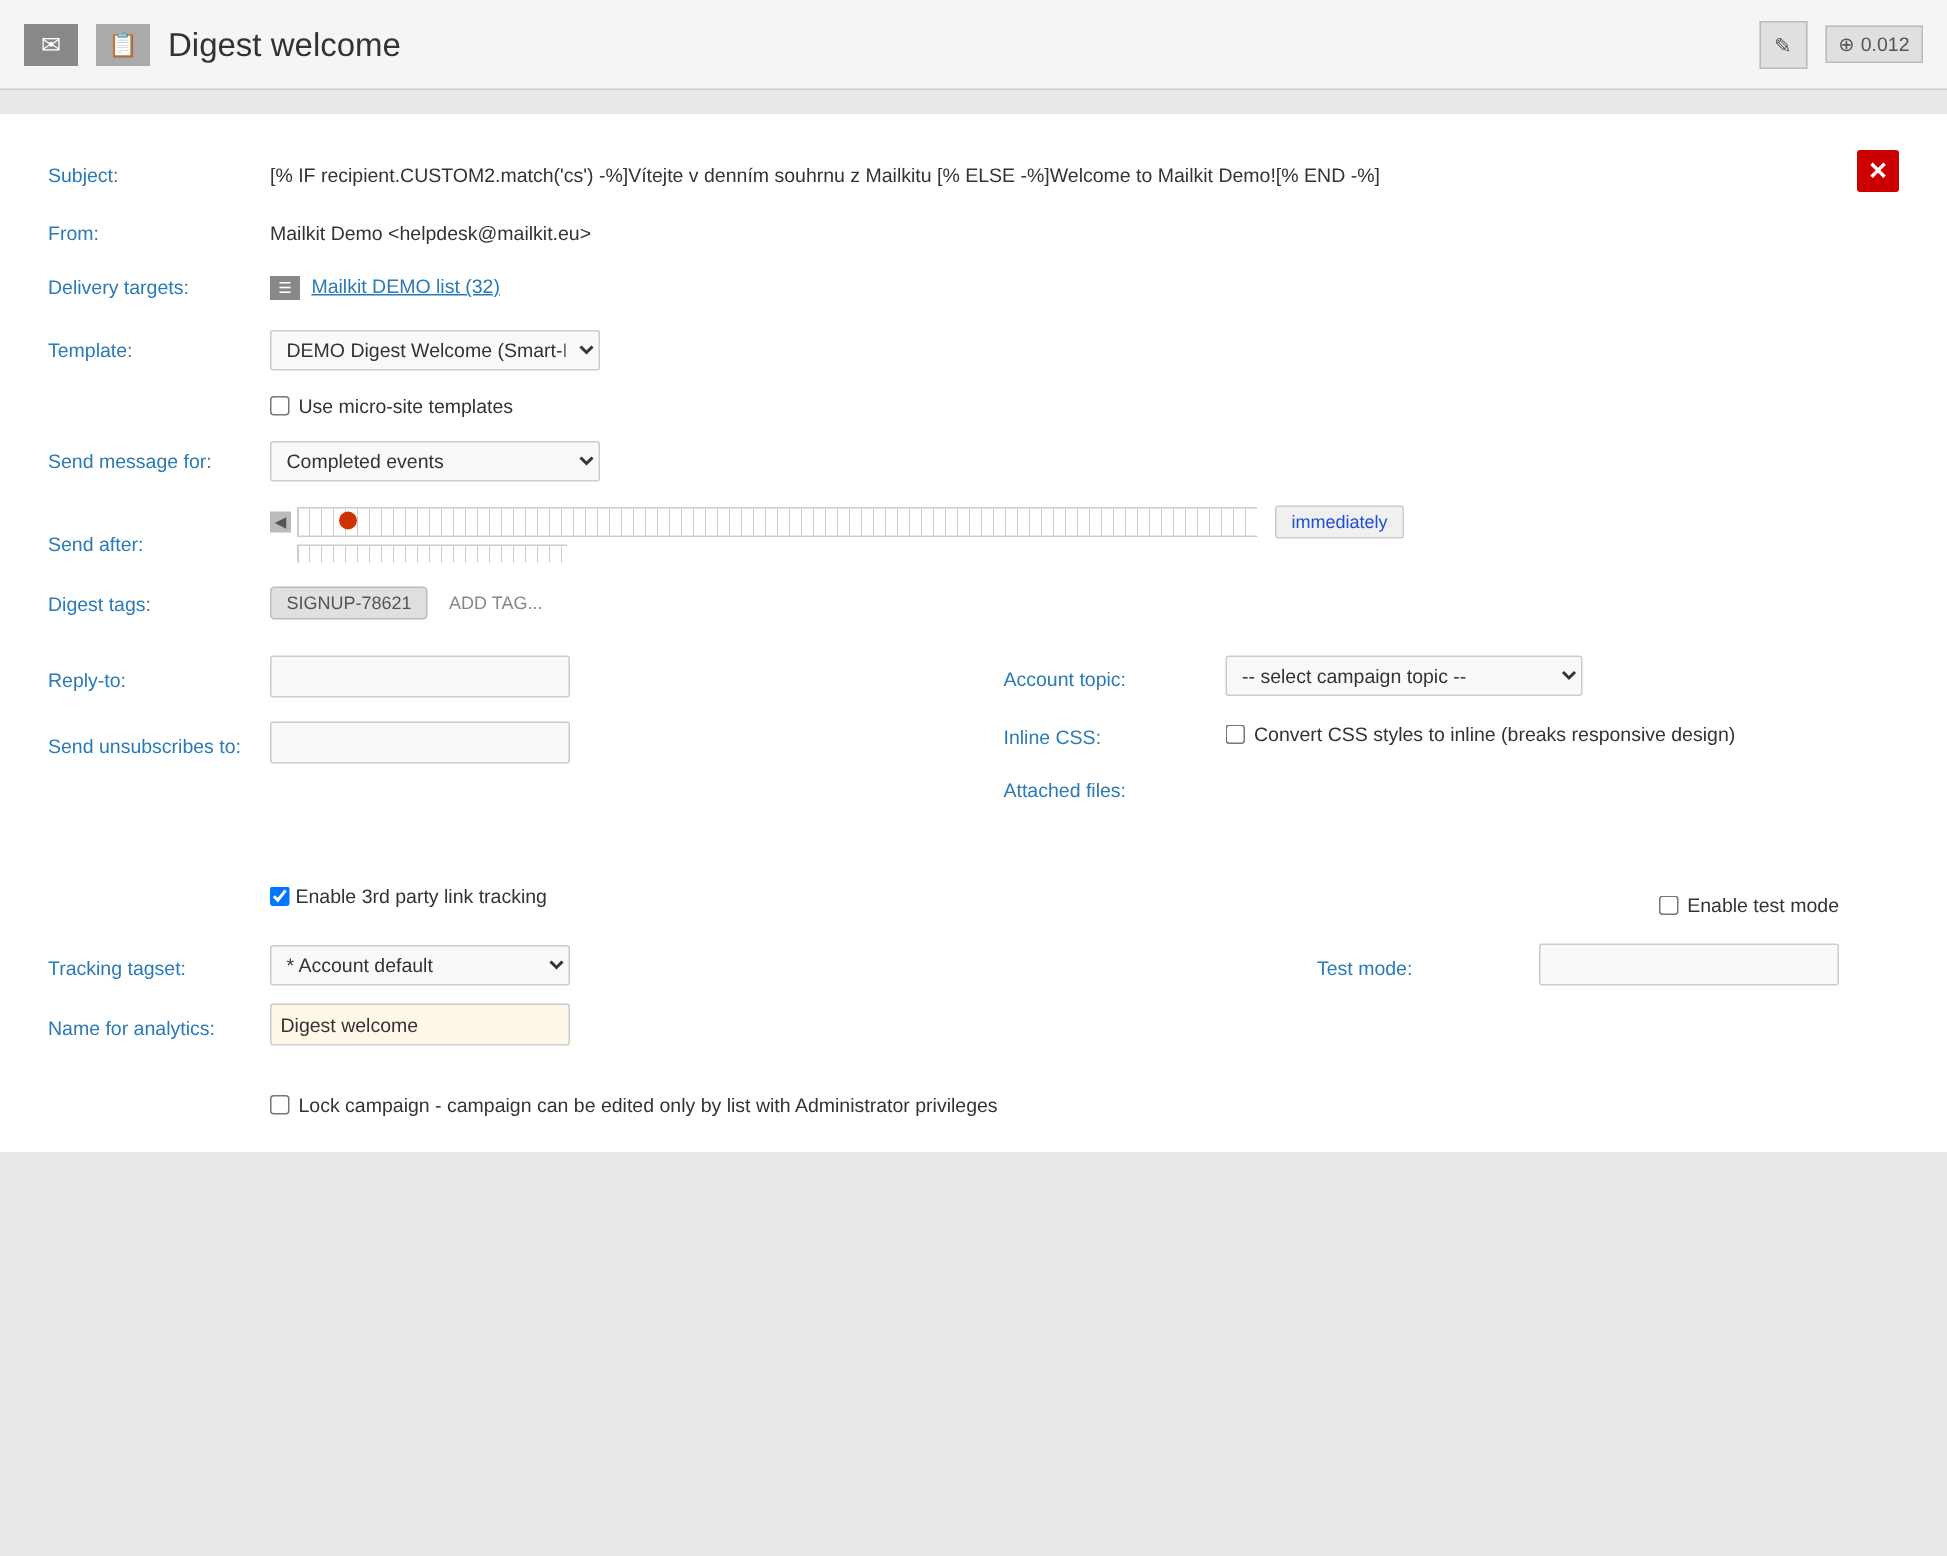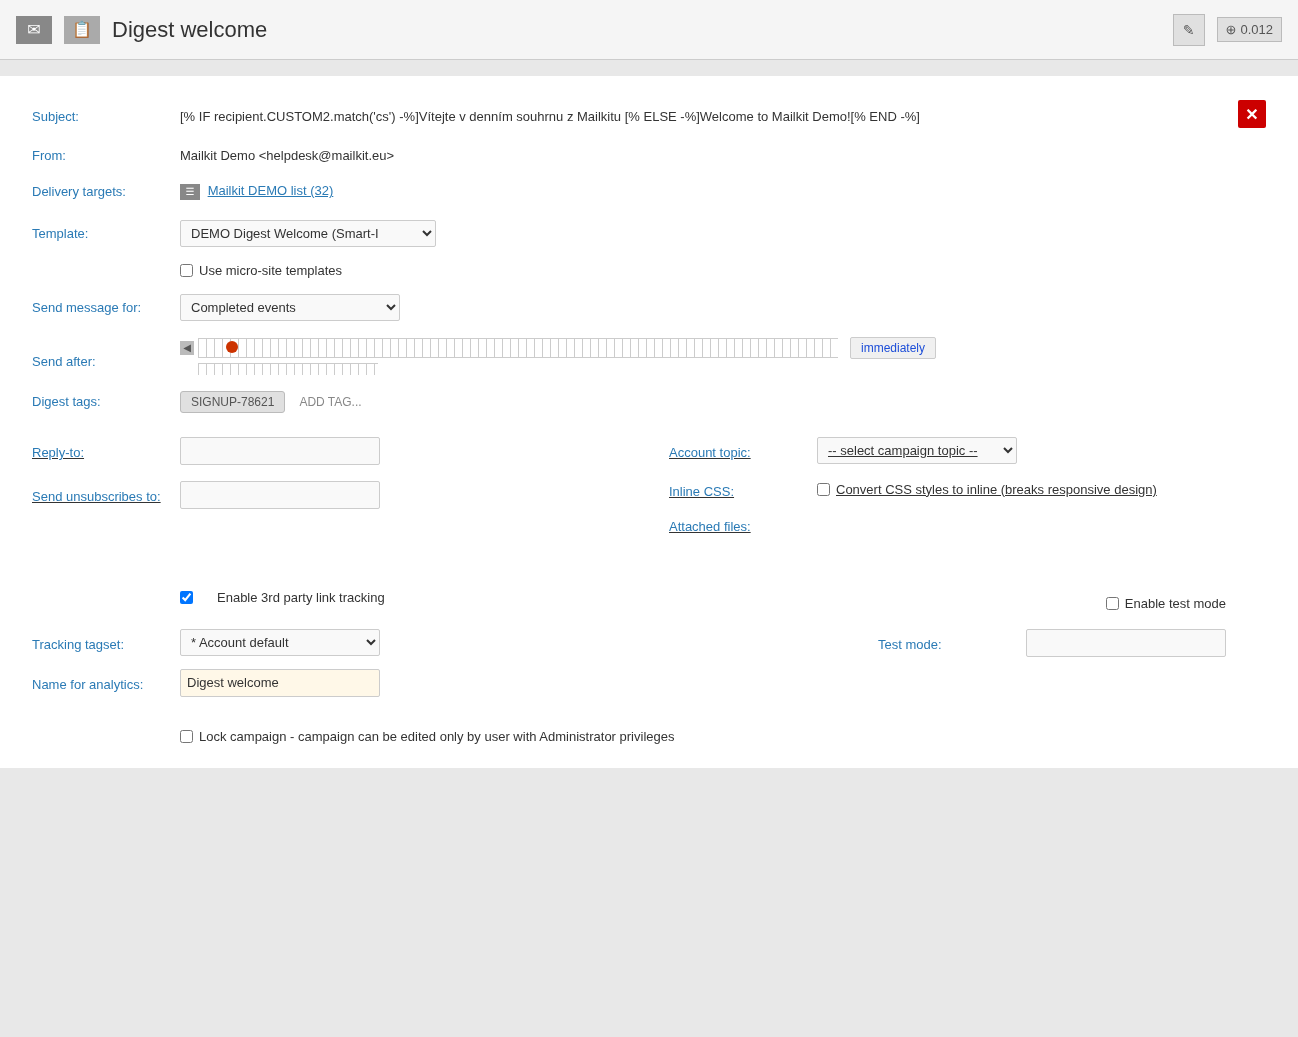--- a/index.html
+++ b/index.html
@@ -95,21 +95,21 @@
       background: #f9f9f9;
       padding: 4px 6px;
       font-size: 13px;
       color: #333;
       border-radius: 2px;
     }
     select {
       appearance: auto;
     }
     .template-select {
-      width: 256px;
+      width: 220px;
     }
     .send-message-select {
       width: 220px;
     }
 
     
     .checkbox-row {
       display: flex;
       align-items: center;
       gap: 6px;
@@ -190,39 +190,38 @@
       border: none;
       background: none;
       padding: 3px 6px;
     }
 
     
     .two-col-section {
       display: flex;
       gap: 40px;
       margin-top: 8px;
-      text-decoration: underline;
     }
     .col-left { flex: 1; }
     .col-right { flex: 1; }
 
     .form-input-text {
       width: 200px;
       height: 28px;
     }
 
     
     .bottom-section {
       margin-top: 24px;
       padding-top: 16px;
     }
     .bottom-checkbox-row {
       display: flex;
       align-items: center;
-      gap: 24px;
+      gap: 4px;
       margin-left: 148px;
       margin-bottom: 12px;
       justify-content: center;
     }
 
     
     .red-close-btn {
       width: 28px; height: 28px;
       background: #cc0000;
       display: flex; align-items: center; justify-content: center;
@@ -366,21 +365,21 @@
       <div class="form-row">
         <div class="form-label">Send unsubscribes to:</div>
         <input type="text" class="form-input-text" style="">
       </div>
     </div>
 
     <div class="col-right">
 
       <div class="form-row">
         <div class="form-label">Account topic:</div>
-        <select style="width:200px;">
+        <select style="width:238px;">
           <option>-- select campaign topic --</option>
         </select>
       </div>
 
       <div class="form-row">
         <div class="form-label">Inline CSS:</div>
         <div style="display:flex;align-items:center;gap:6px;">
           <input type="checkbox" id="inline_css" style="">
           <label for="inline_css">Convert CSS styles to inline (breaks responsive design)</label>
         </div>
@@ -419,17 +418,17 @@
       </div>
     </div>
 
     <div class="form-row">
       <div class="form-label">Name for analytics:</div>
       <input type="text" style="width: 200px; height: 28px; background: rgb(255, 248, 232);" value="Digest welcome">
     </div>
 
     <div class="lock-row">
       <input type="checkbox" id="lock_campaign" style="">
-      <label for="lock_campaign">Lock campaign - campaign can be edited only by user with Administrator privileges</label>
+      <label for="lock_campaign">Lock campaign - campaign can be edited only by list with Administrator privileges</label>
     </div>
   </div>
 
 </div>
 
 </body></html>

